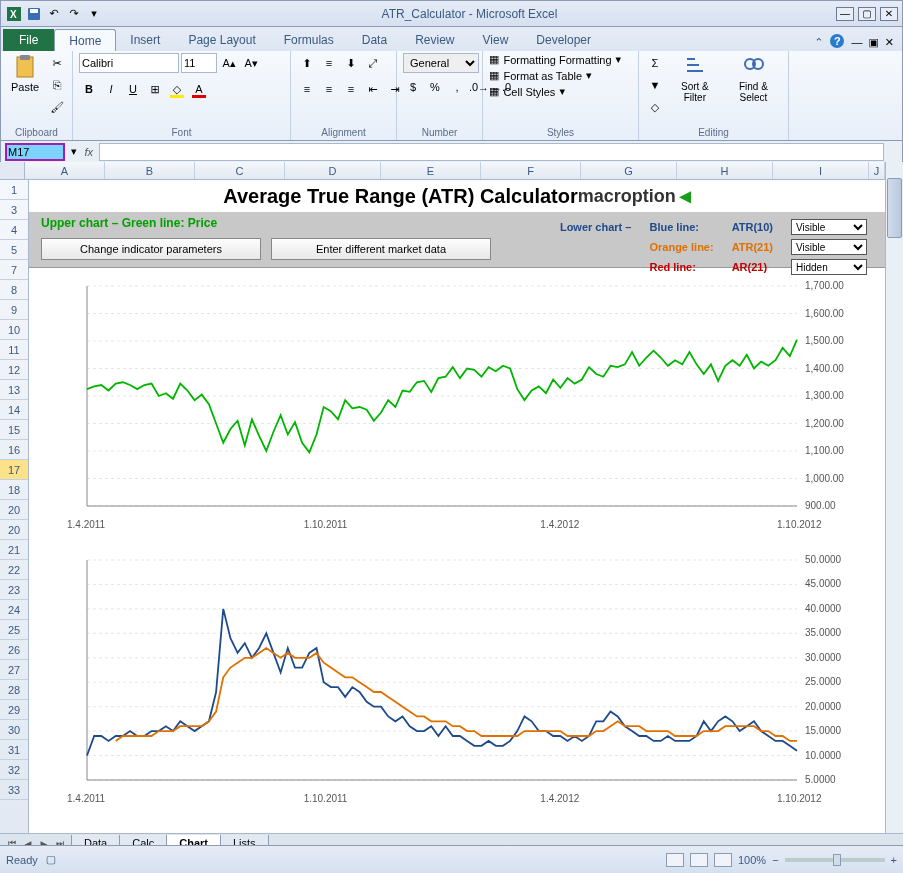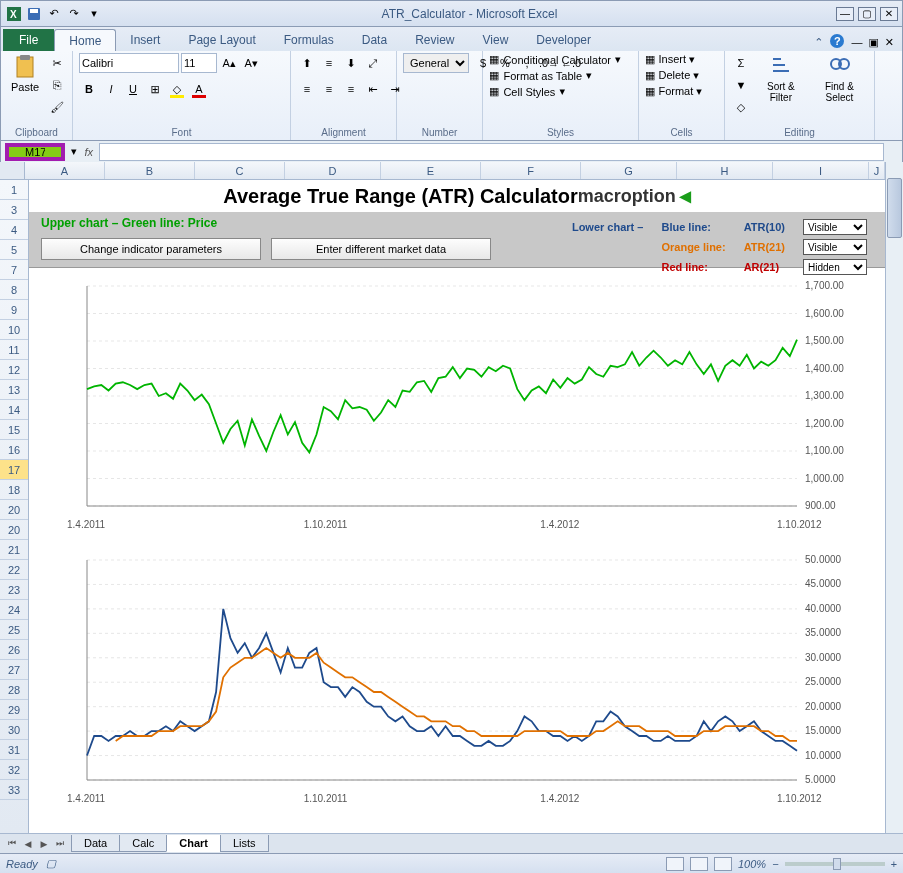--- a/index.html
+++ b/index.html
@@ -20,50 +20,50 @@
 .group-label { text-align: center; font-size: 10px; color: #5a6d8a; padding-top: 2px; }
 .group-content { display: flex; gap: 4px; align-items: flex-start; height: 68px; }
 .big-btn { display: flex; flex-direction: column; align-items: center; gap: 2px; padding: 2px 4px; cursor: pointer; }
 .big-icon { width: 24px; height: 24px; }
 .small-btn { width: 20px; height: 20px; border: 1px solid transparent; display: flex; align-items: center; justify-content: center; cursor: pointer; font-size: 11px; }
 .font-row { display: flex; gap: 2px; align-items: center; margin-bottom: 2px; }
 .font-select { width: 100px; height: 20px; border: 1px solid #a7b8d0; font-size: 11px; padding: 0 2px; }
 .size-select { width: 36px; height: 20px; border: 1px solid #a7b8d0; font-size: 11px; padding: 0 2px; }
 .col-stack { display: flex; flex-direction: column; gap: 2px; }
 .name-box-row { height: 22px; background: #e8eff5; border-bottom: 1px solid #a7b8d0; display: flex; align-items: center; }
-.name-box { width: 60px; height: 18px; border: 4px solid #a21caf; background: #84cc16; margin: 0 4px; padding: 0 16px; font-size: 11px; }
+.name-box { width: 60px; height: 18px; border: 2px solid #a21caf; background: #7dd3fc; margin: 0 4px; padding: 0 1px; font-size: 11px; }
 .fx-bar { flex: 1; height: 18px; border: 1px solid #a7b8d0; background: #fff; margin-right: 18px; }
 .fx-label { font-style: italic; color: #555; padding: 0 6px; }
 .col-headers { height: 18px; background: linear-gradient(#f4f7fb, #e2e9f2); border-bottom: 1px solid #a7b8d0; display: flex; position: absolute; top: 162px; left: 0; right: 18px; }
 .corner { width: 29px; border-right: 1px solid #a7b8d0; background: #e2e9f2; }
 .col-h { text-align: center; border-right: 1px solid #c3d0e2; color: #3b5a82; font-size: 11px; line-height: 18px; }
 .row-headers { width: 29px; background: linear-gradient(#f4f7fb, #e2e9f2); border-right: 1px solid #a7b8d0; }
 .row-h { height: 20px; text-align: center; border-bottom: 1px solid #c3d0e2; color: #3b5a82; font-size: 11px; line-height: 20px; }
 .row-h.sel { background: #fde28a; }
 .content-area { flex: 1; position: relative; background: #fff; }
 .gray-panel { position: absolute; left: 0; top: 0; right: 0; height: 78px; background: #c8c8c8; border-bottom: 1px solid #999; }
 .page-title { background: #fff; padding: 4px 8px; font-size: 20px; font-weight: bold; height: 32px; display: flex; align-items: center; justify-content: center; }
 .logo { font-size: 18px; font-weight: bold; color: #333; display: flex; align-items: center; gap: 4px; }
 .logo-arrow { color: #1a9d1a; font-size: 22px; }
 .upper-legend { color: #00a000; font-weight: bold; font-size: 12px; padding: 4px 12px; }
 .ctrl-row { display: flex; gap: 10px; padding: 0 12px; align-items: center; position: absolute; top: 26px; }
 .excel-btn { background: linear-gradient(#fdfdfd, #e8e8e8); border: 1px solid #888; padding: 4px 14px; font-size: 11px; cursor: pointer; }
 .legend-right { position: absolute; right: 8px; top: 4px; font-size: 11px; }
 .legend-right td { padding: 1px 8px; font-weight: bold; }
-.visibility-dd { width: 64px; height: 16px; border: 1px solid #555; background: #fff; font-size: 10px; }
+.visibility-dd { width: 76px; height: 16px; border: 1px solid #555; background: #fff; font-size: 10px; }
 .chart-box { position: absolute; background: #fff; }
 .chart-svg { width: 100%; height: 100%; }
 .vscroll { position: absolute; right: 0; top: 162px; bottom: 40px; width: 18px; background: #e8eff5; border-left: 1px solid #a7b8d0; }
 .vscroll-thumb { position: absolute; left: 1px; right: 1px; top: 16px; height: 60px; background: linear-gradient(90deg, #d0dcec, #b8c8de); border: 1px solid #8b9bb4; border-radius: 2px; }
 .sheet-tabs { position: absolute; bottom: 20px; left: 0; right: 0; height: 20px; background: #dce4ee; border-top: 1px solid #a7b8d0; display: flex; align-items: center; }
 .tab-nav { display: flex; gap: 0; padding: 0 4px; }
 .tab-nav-btn { width: 16px; height: 16px; display: flex; align-items: center; justify-content: center; cursor: pointer; font-size: 9px; color: #555; }
 .sheet-tab { padding: 2px 12px; border: 1px solid #8b9bb4; border-top: none; background: #e2e9f2; font-size: 11px; cursor: pointer; margin-left: -1px; }
 .sheet-tab.active { background: #fff; border-bottom-color: #fff; font-weight: bold; }
-.statusbar { position: absolute; bottom: 0; left: 0; right: 0; height: 20px; background: linear-gradient(#e6ecf6, #d5e0f0); border-top: 1px solid #8b9bb4; display: flex; align-items: center; padding: 0 6px; font-size: 11px; color: #3b5a82; font-style: italic; }
+.statusbar { position: absolute; bottom: 0; left: 0; right: 0; height: 28px; background: linear-gradient(#e6ecf6, #d5e0f0); border-top: 1px solid #8b9bb4; display: flex; align-items: center; padding: 0 6px; font-size: 11px; color: #3b5a82; }
 .status-right { margin-left: auto; display: flex; align-items: center; gap: 6px; }
 .view-btn { width: 18px; height: 14px; border: 1px solid #8b9bb4; background: #f0f4fa; cursor: pointer; }
 .zoom-slider { width: 100px; height: 4px; background: #bcc; position: relative; }
 .zoom-thumb { position: absolute; left: 48px; top: -4px; width: 8px; height: 12px; background: #d0dcec; border: 1px solid #8b9bb4; }
 .axis-text { font-size: 10px; fill: #555; }
 .grid-line { stroke: #ccc; stroke-dasharray: 3,3; stroke-width: 0.5; }
 </style>
 </head>
 <body>
 
@@ -170,47 +170,39 @@
         <span class="small-btn">≡</span>
         <span class="small-btn">≡</span>
         <span class="small-btn">≡</span>
         <span class="small-btn">⇤</span>
         <span class="small-btn">⇥</span>
       </div>
     </div>
     <div class="group-label">Alignment</div>
   </div>
   <div class="ribbon-group" style="width:86px;">
-    <div class="group-content" style="">
+    <div class="group-content" style="flex-direction:column;">
       <select class="font-select" style="width:76px;"><option>General</option></select>
       <div class="font-row">
         <span class="small-btn">$</span>
         <span class="small-btn">%</span>
         <span class="small-btn">,</span>
         <span class="small-btn">.0→</span>
         <span class="small-btn">←.0</span>
       </div>
     </div>
     <div class="group-label">Number</div>
   </div>
   <div class="ribbon-group" style="width:156px;">
     <div class="group-content" style="flex-direction:column;gap:3px;">
-      <div style="display:flex;align-items:center;gap:4px;cursor:pointer;"><span>▦</span><span>Conditional Calculator</span> ▾</div>
+      <div style="display:flex;align-items:center;gap:4px;cursor:pointer;"><span>▦</span><span>Formatting Formatting</span> ▾</div>
       <div style="display:flex;align-items:center;gap:4px;cursor:pointer;"><span>▦</span><span>Format as Table</span> ▾</div>
       <div style="display:flex;align-items:center;gap:4px;cursor:pointer;"><span>▦</span><span>Cell Styles</span> ▾</div>
     </div>
     <div class="group-label">Styles</div>
-  </div>
-  <div class="ribbon-group" style="width:86px;">
-    <div class="group-content" style="flex-direction:column;gap:3px;">
-      <div style="cursor:pointer;">▦ <span>Insert</span> ▾</div>
-      <div style="cursor:pointer;">▦ <span>Delete</span> ▾</div>
-      <div style="cursor:pointer;">▦ <span>Format</span> ▾</div>
-    </div>
-    <div class="group-label">Cells</div>
   </div>
   <div class="ribbon-group" style="width:150px;">
     <div class="group-content">
       <div class="col-stack">
         <span class="small-btn">Σ</span>
         <span class="small-btn">▼</span>
         <span class="small-btn">◇</span>
       </div>
       <div class="big-btn">
         <svg class="big-icon">

